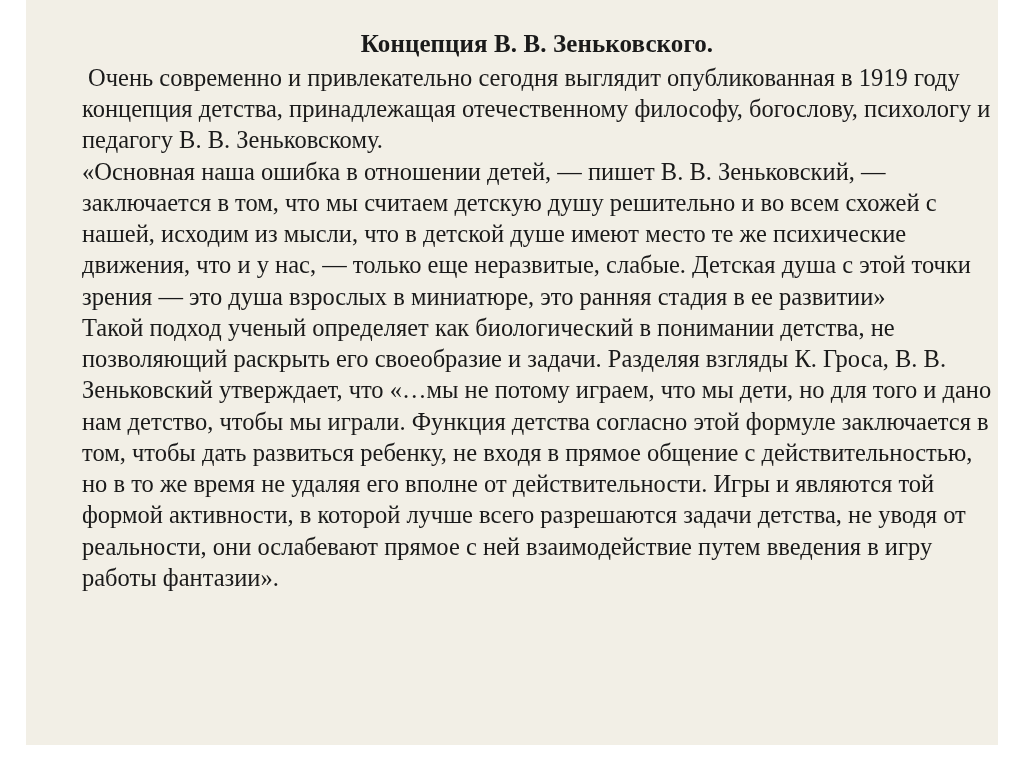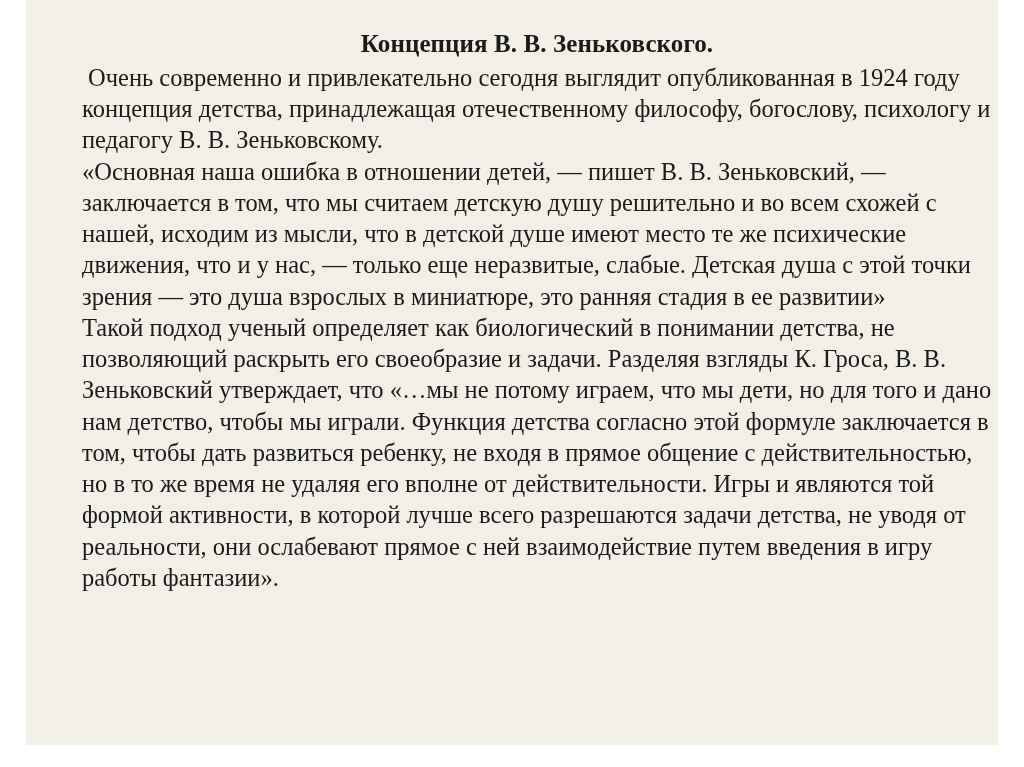--- a/index.html
+++ b/index.html
@@ -56,18 +56,18 @@
     text-indent: 6px;
   }
 </style>
 </head>
 <body>
 
 <div class="slide">
   <div class="slide-panel">
     <div class="content">
       <h1 class="title">Концепция В. В. Зеньковского.</h1>
-      <p class="para lead">Очень современно и привлекательно сегодня выглядит опубликованная в 1924 году концепция детства, принадлежащая отечественному философу, богослову, психологу и педагогу В. В. Зеньковскому.</p>
+      <p class="para lead">Очень современно и привлекательно сегодня выглядит опубликованная в 1919 году концепция детства, принадлежащая отечественному философу, богослову, психологу и педагогу В. В. Зеньковскому.</p>
       <p class="para">«Основная наша ошибка в отношении детей, — пишет В. В. Зеньковский, — заключается в том, что мы считаем детскую душу решительно и во всем схожей с нашей, исходим из мысли, что в детской душе имеют место те же психические движения, что и у нас, — только еще неразвитые, слабые. Детская душа с этой точки зрения — это душа взрослых в миниатюре, это ранняя стадия в ее развитии»</p>
       <p class="para">Такой подход ученый определяет как биологический в понимании детства, не позволяющий раскрыть его своеобразие и задачи. Разделяя взгляды К. Гроса, В. В. Зеньковский утверждает, что «…мы не потому играем, что мы дети, но для того и дано нам детство, чтобы мы играли. Функция детства согласно этой формуле заключается в том, чтобы дать развиться ребенку, не входя в прямое общение с действительностью, но в то же время не удаляя его вполне от действительности. Игры и являются той формой активности, в которой лучше всего разрешаются задачи детства, не уводя от реальности, они ослабевают прямое с ней взаимодействие путем введения в игру работы фантазии».</p>
     </div>
   </div>
 </div>
 
 </body></html>

